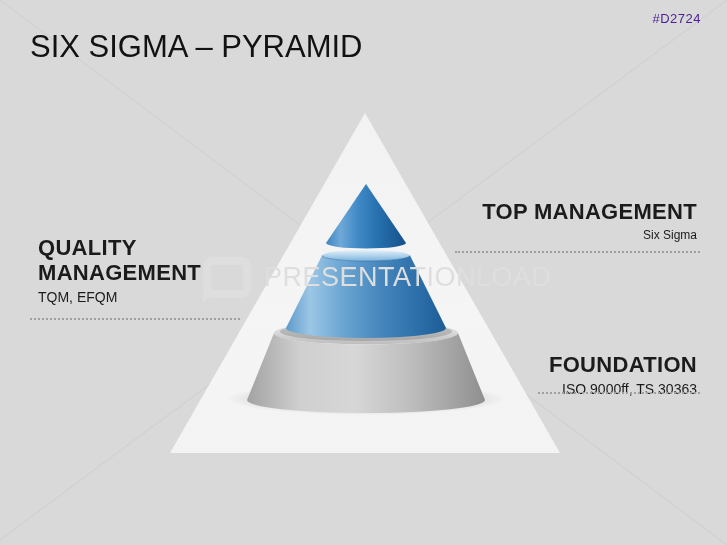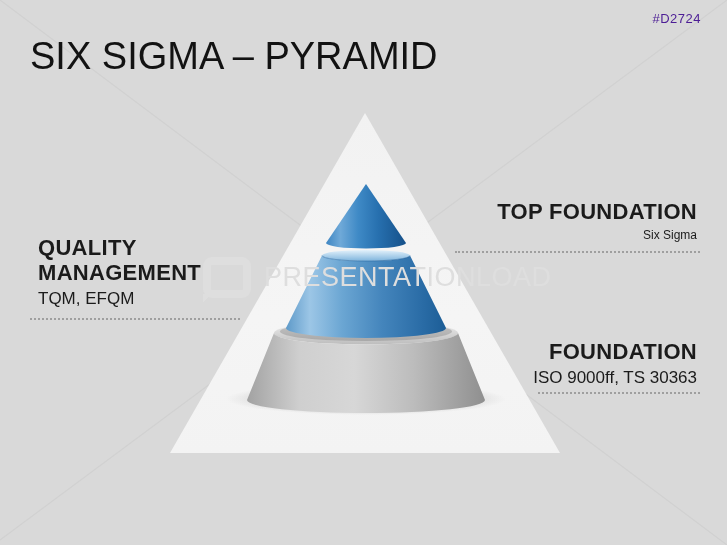--- a/index.html
+++ b/index.html
@@ -32,38 +32,38 @@
     position:absolute;left:-8px;bottom:-13px;width:9px;height:9px;
     background:#dedede;clip-path:polygon(0 0,100% 0,0 100%);
   }
   .wm-text{
     margin-left:13px;font-size:27px;font-weight:normal;letter-spacing:.5px;
     color:#dedede;white-space:nowrap;line-height:1;
   }
   
   .title{
     position:absolute;left:30px;top:29px;z-index:5;
-    font-size:38px;color:#121212;letter-spacing:0;white-space:nowrap;margin-top:6px;
+    font-size:31px;color:#121212;letter-spacing:0;white-space:nowrap;
   }
   .subtitle{
     position:absolute;left:31px;top:74px;z-index:5;
     font-size:18px;color:#a5a5a5;
   }
   .idtag{
     position:absolute;right:26px;top:11px;z-index:5;
     font-size:13px;color:#4c1d95;letter-spacing:.5px;
   }
   
   .lbl{position:absolute;z-index:5;color:#1b1b1b;}
   .lbl h3{margin:0;font-size:22px;line-height:1.13;letter-spacing:.3px;font-weight:bold;}
-  .lbl .sub{margin-top:4px;font-size:17px;line-height:1.1;}
+  .lbl .sub{margin-top:4px;font-size:14px;line-height:1.1;}
   .lbl-left{left:38px;top:236px;width:200px;text-align:left;}
   .lbl-topright{right:30px;top:200px;width:280px;text-align:right;}
   .lbl-topright .sub{font-size:12px;}
-  .lbl-botright{right:30px;top:340px;width:280px;text-align:right;}
+  .lbl-botright{right:30px;top:353px;width:280px;text-align:right;}
   .dotline{position:absolute;z-index:5;height:0;border-top:2px dotted #9f9f9f;}
   .dot-left{left:30px;top:318px;width:210px;}
   .dot-topright{left:455px;top:251px;width:245px;}
   .dot-botright{left:538px;top:392px;width:162px;}
 </style>
 </head>
 <body>
 
 <div class="slide">
 
@@ -140,21 +140,21 @@
   <div class="title">SIX SIGMA – PYRAMID</div>
   <div class="idtag">#D2724</div>
 
   <div class="lbl lbl-left">
     <h3>QUALITY MANAGEMENT</h3>
     <div class="sub">TQM, EFQM</div>
   </div>
   <div class="dotline dot-left"></div>
 
   <div class="lbl lbl-topright">
-    <h3>TOP FOUNDATION</h3>
+    <h3>TOP MANAGEMENT</h3>
     <div class="sub">Six Sigma</div>
   </div>
   <div class="dotline dot-topright"></div>
 
   <div class="lbl lbl-botright">
     <h3>FOUNDATION</h3>
     <div class="sub">ISO 9000ff, TS 30363</div>
   </div>
   <div class="dotline dot-botright"></div>
 

